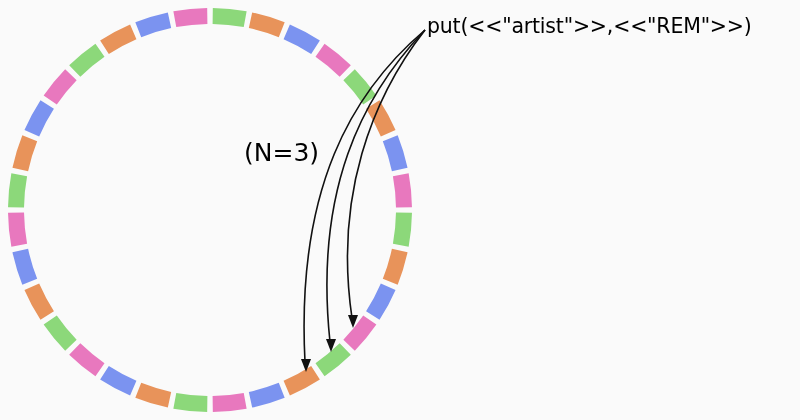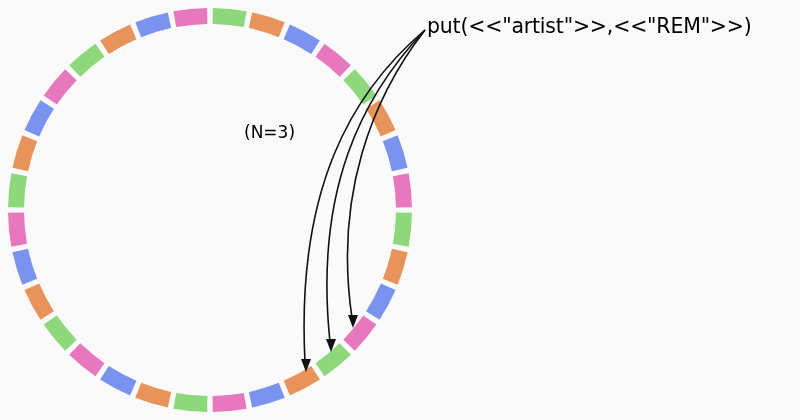--- a/index.html
+++ b/index.html
@@ -29,22 +29,22 @@
     font-family: "DejaVu Sans", sans-serif;
   }
   #put-call-label {
     left: 427px;
     top: 14px;
     font-size: 20.5px;
     letter-spacing: -0.2px;
   }
   #node-count-label {
     left: 244px;
-    top: 122px;
-    font-size: 17px;
+    top: 138px;
+    font-size: 25px;
   }
 </style>
 </head>
 <body>
 
 <div id="canvas">
 
   <svg id="ring-svg" viewBox="0 0 800 420">
     <rect x="0" y="0" width="800" height="420" fill="#fafafa"></rect>
       <g id="ring-segments">

